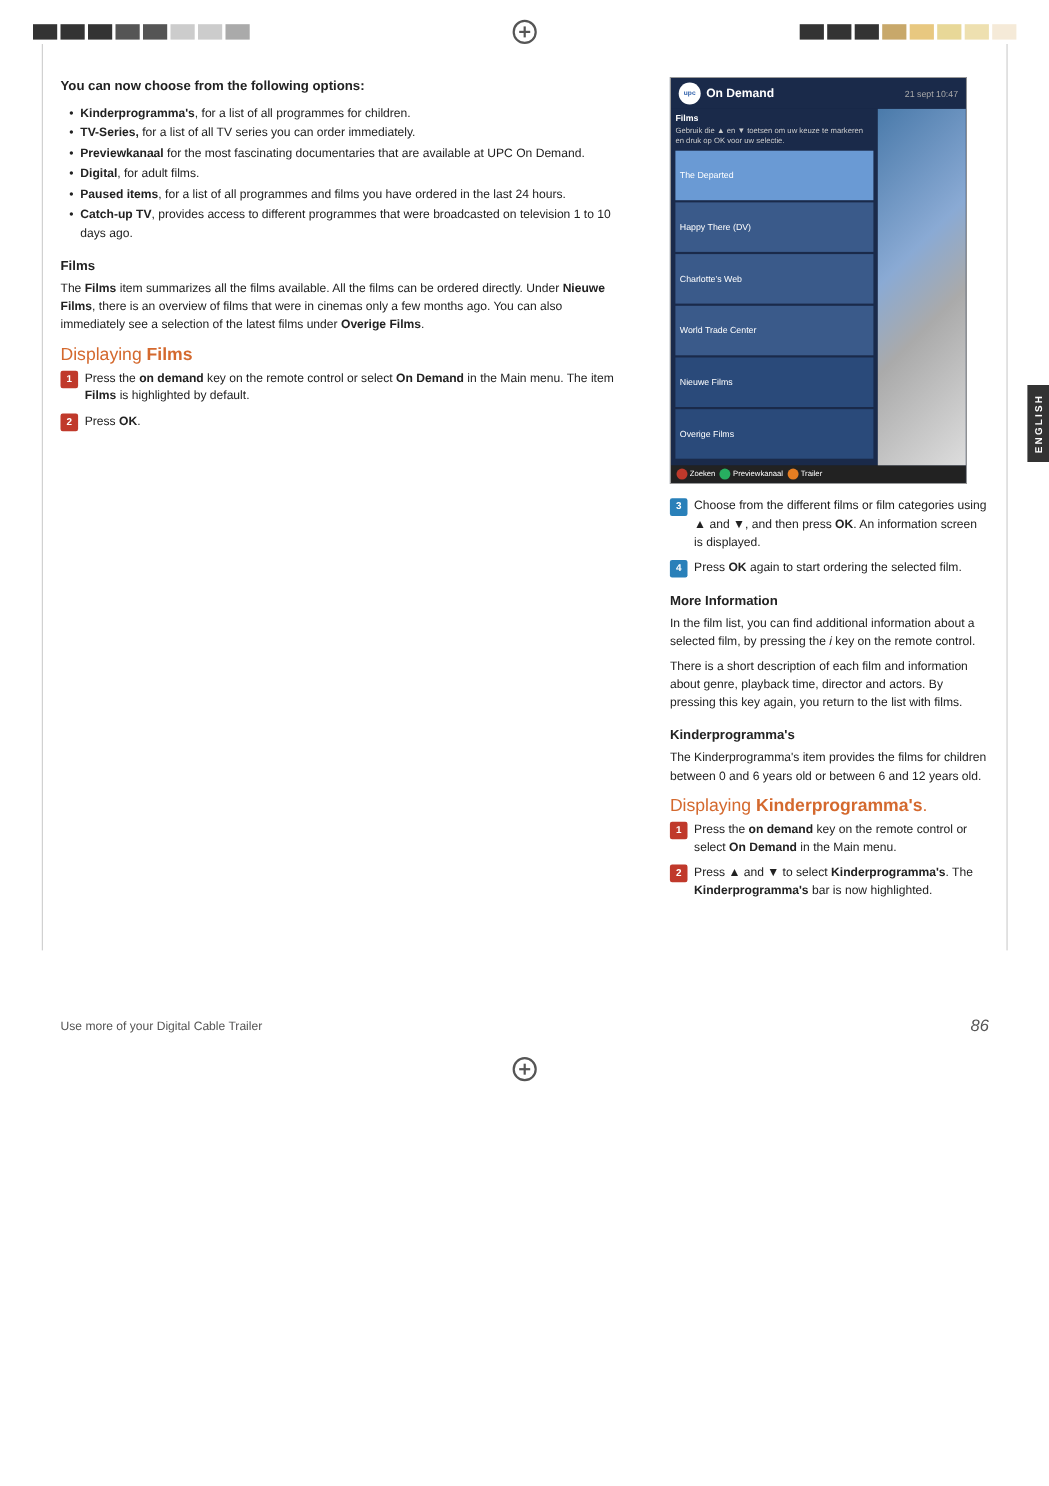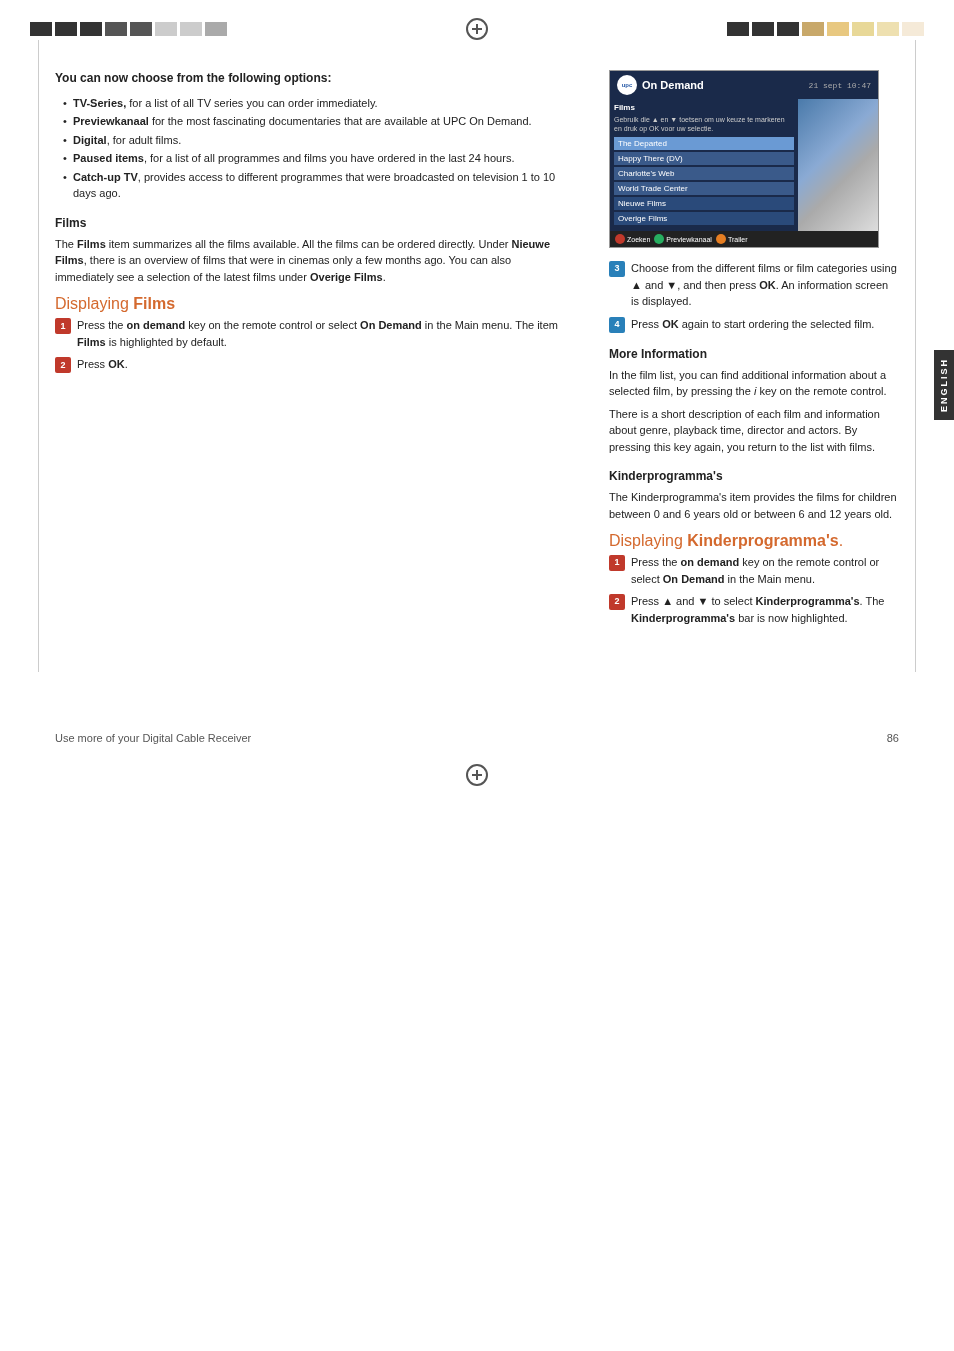--- a/index.html
+++ b/index.html
@@ -227,21 +227,20 @@
       color: #2a5ca8;
     }
     .screen-title {
       color: #fff;
       font-size: 11px;
       font-weight: bold;
     }
     .screen-time {
       color: #aaa;
       font-size: 8px;
-      font-family: Liberation Mono, monospace;
     }
     .screen-body {
       display: flex;
       background: #1a2a4a;
     }
     .screen-menu {
       flex: 1;
       padding: 4px;
     }
     .screen-section-title {
@@ -253,21 +252,21 @@
     .screen-description {
       color: #ccc;
       font-size: 7px;
       line-height: 1.3;
       margin-bottom: 4px;
     }
     .screen-item {
       background: #3a5a8a;
       color: #fff;
       font-size: 8px;
-      padding: 2px 4px;
+      padding: 18px 4px;
       margin-bottom: 2px;
     }
     .screen-item.selected {
       background: #6a9ad4;
     }
     .screen-item.dark {
       background: #2a4a7a;
     }
     .screen-image {
       width: 80px;
@@ -305,22 +304,23 @@
       align-items: center;
       padding: 20px 55px 20px 55px;
       border-top: none;
       margin-top: 40px;
     }
     .footer-text {
       font-size: 11px;
       color: #555;
     }
     .footer-num {
-      font-size: 11px;
+      font-size: 15px;
       color: #555;
+      font-style: italic;
     }
 
     
     .bottom-bar {
       display: flex;
       justify-content: center;
       padding-bottom: 20px;
     }
 
     b, strong { font-weight: bold; }
@@ -365,20 +365,21 @@
     <span class="side-tab-text">ENGLISH</span>
   </div>
 
   <div class="content-area">
 
     <div class="col-left">
 
       <p class="intro-title">You can now choose from the following options:</p>
 
       <ul class="bullet-list">
+        <li><b>Kinderprogramma's</b>, for a list of all programmes for children.</li>
         <li><b>TV-Series,</b> for a list of all TV series you can order immediately.</li>
         <li><b>Previewkanaal</b> for the most fascinating documentaries that are available at UPC On Demand.</li>
         <li><b>Digital</b>, for adult films.</li>
         <li><b>Paused items</b>, for a list of all programmes and films you have ordered in the last 24 hours.</li>
         <li><b>Catch-up TV</b>, provides access to different programmes that were broadcasted on television 1 to 10 days ago.</li>
       </ul>
 
       <p class="section-title">Films</p>
       <p class="body-text">The <b>Films</b> item summarizes all the films available. All the films can be ordered directly. Under <b>Nieuwe Films</b>, there is an overview of films that were in cinemas only a few months ago. You can also immediately see a selection of the latest films under <b>Overige Films</b>.</p>
 
@@ -463,19 +464,19 @@
         <div class="step-num">2</div>
         <div>Press ▲ and ▼ to select <b>Kinderprogramma's</b>. The <b>Kinderprogramma's</b> bar is now highlighted.</div>
       </div>
 
     </div>
   </div>
 
 </div>
 
 <div class="page-footer">
-  <span class="footer-text">Use more of your Digital Cable Receiver</span>
+  <span class="footer-text">Use more of your Digital Cable Trailer</span>
   <span class="footer-num">86</span>
 </div>
 
 <div class="bottom-bar">
   <div class="header-crosshair"></div>
 </div>
 
 </body></html>

